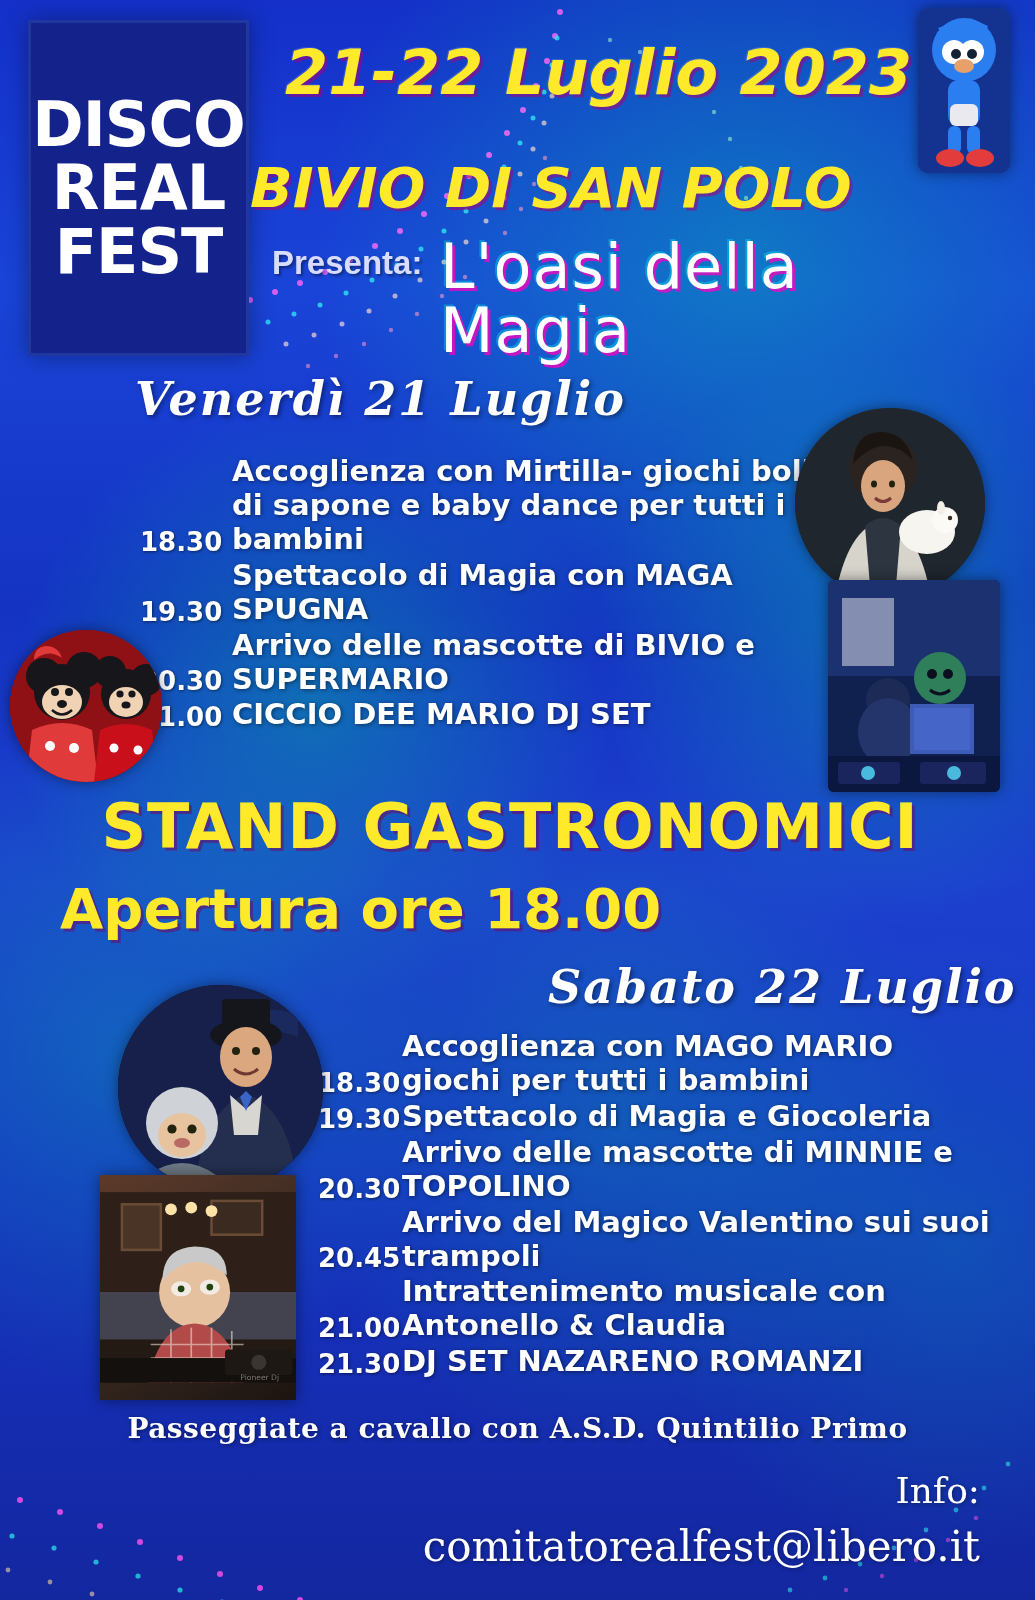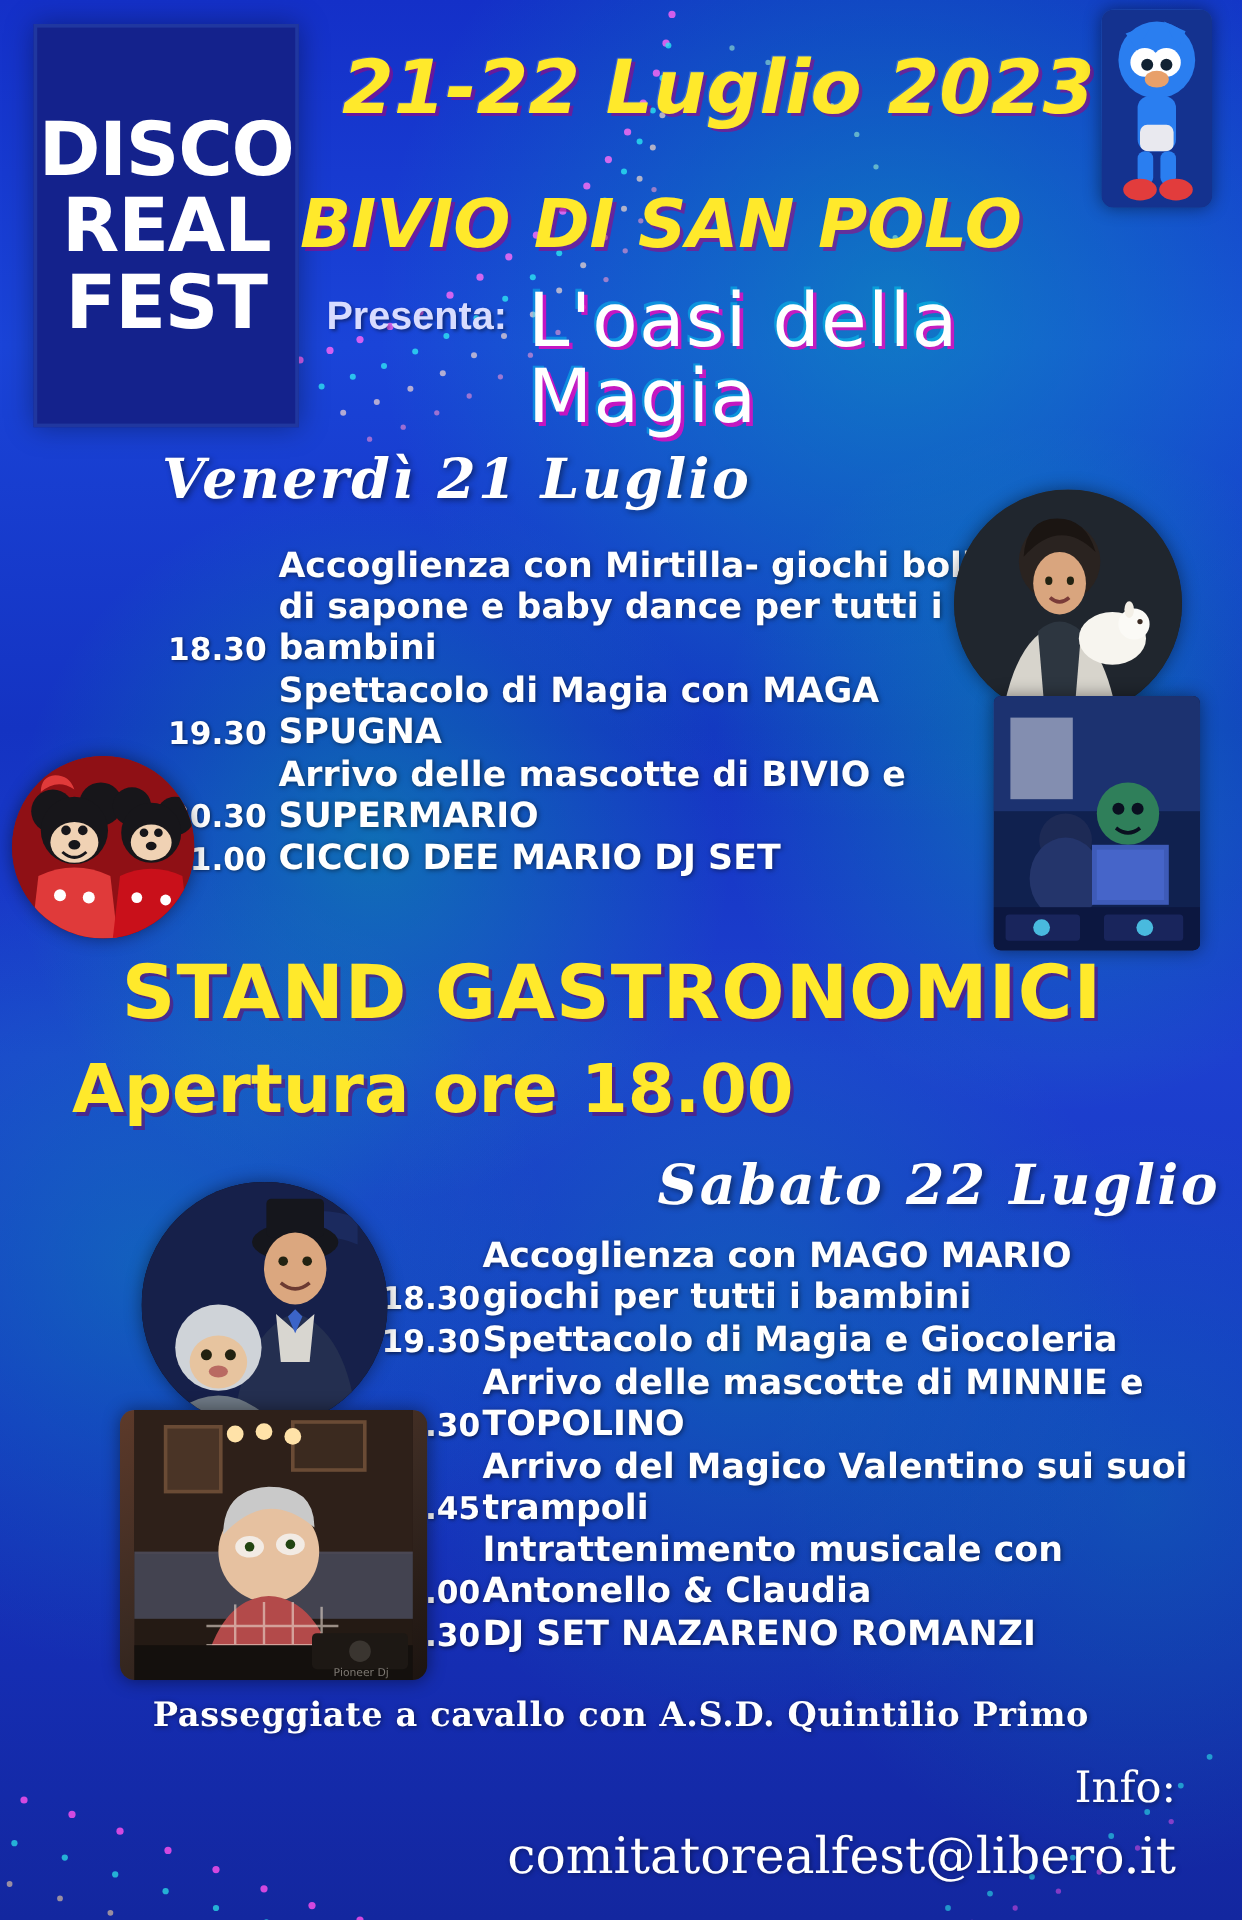--- a/index.html
+++ b/index.html
@@ -201,21 +201,21 @@
   .photo { position: absolute; overflow: hidden; box-shadow: 0 0 14px rgba(0,0,0,0.45); }
   .circle { border-radius: 50%; }
   .ph-maga { left: 795px; top: 408px; width: 190px; height: 190px;
     background: radial-gradient(circle at 45% 35%, #3c4550 0%, #1a1d22 70%); }
   .ph-dj { left: 828px; top: 580px; width: 172px; height: 212px; border-radius: 6px;
     background: linear-gradient(160deg, #2a3f8a 0%, #16224f 55%, #0d1533 100%); }
   .ph-mickey { left: 10px; top: 630px; width: 152px; height: 152px;
     background: radial-gradient(circle at 50% 45%, #e03a3a 0%, #7a0f14 75%); }
   .ph-magician { left: 118px; top: 985px; width: 205px; height: 205px;
     background: radial-gradient(circle at 50% 40%, #2b3b64 0%, #0d1228 78%); }
-  .ph-musician { left: 100px; top: 1175px; width: 256px; height: 225px; border-radius: 12px;
+  .ph-musician { left: 100px; top: 1175px; width: 196px; height: 225px; border-radius: 0;
     background: linear-gradient(150deg, #5d3a2a 0%, #3a2a22 50%, #1c1410 100%); }
   .ph-sonic { left: 918px; top: 8px; width: 92px; height: 165px;
     background: radial-gradient(circle at 50% 28%, #2f6fd8 0%, #16327a 75%); border-radius: 10px; }
 
   .photo svg { display: block; width: 100%; height: 100%; }
 </style>
 </head>
 <body>
 
 <div id="poster">

